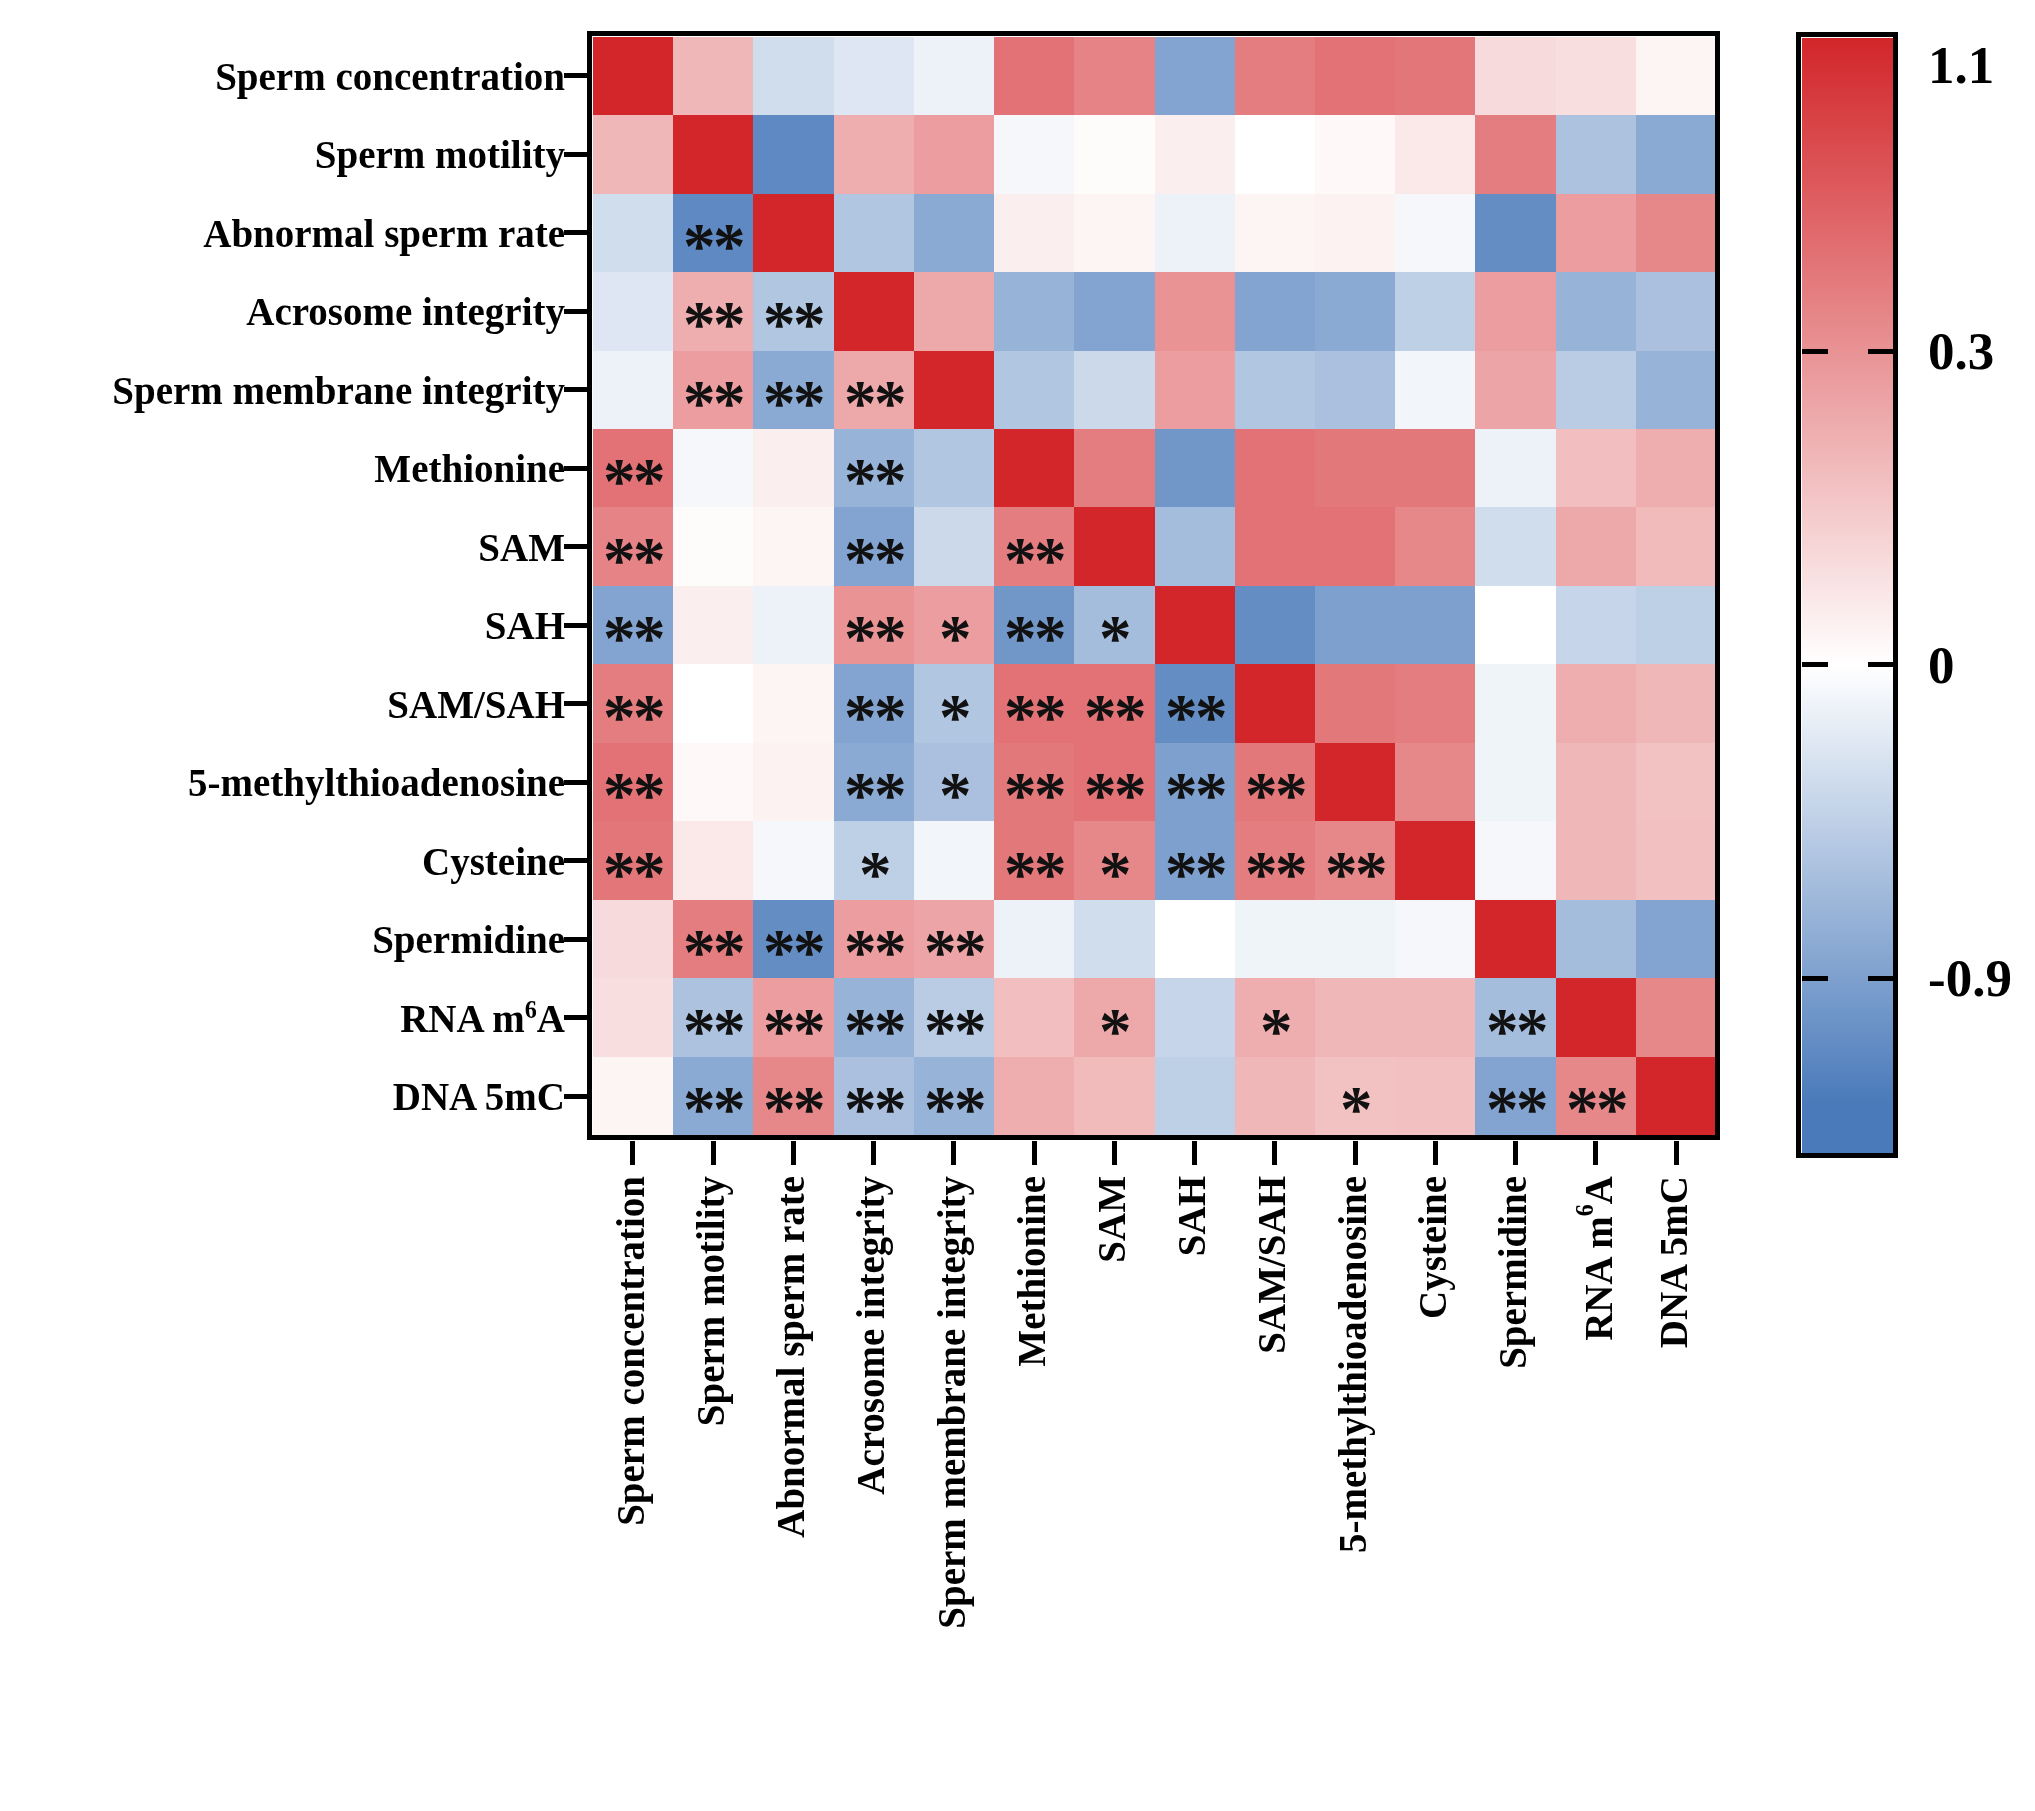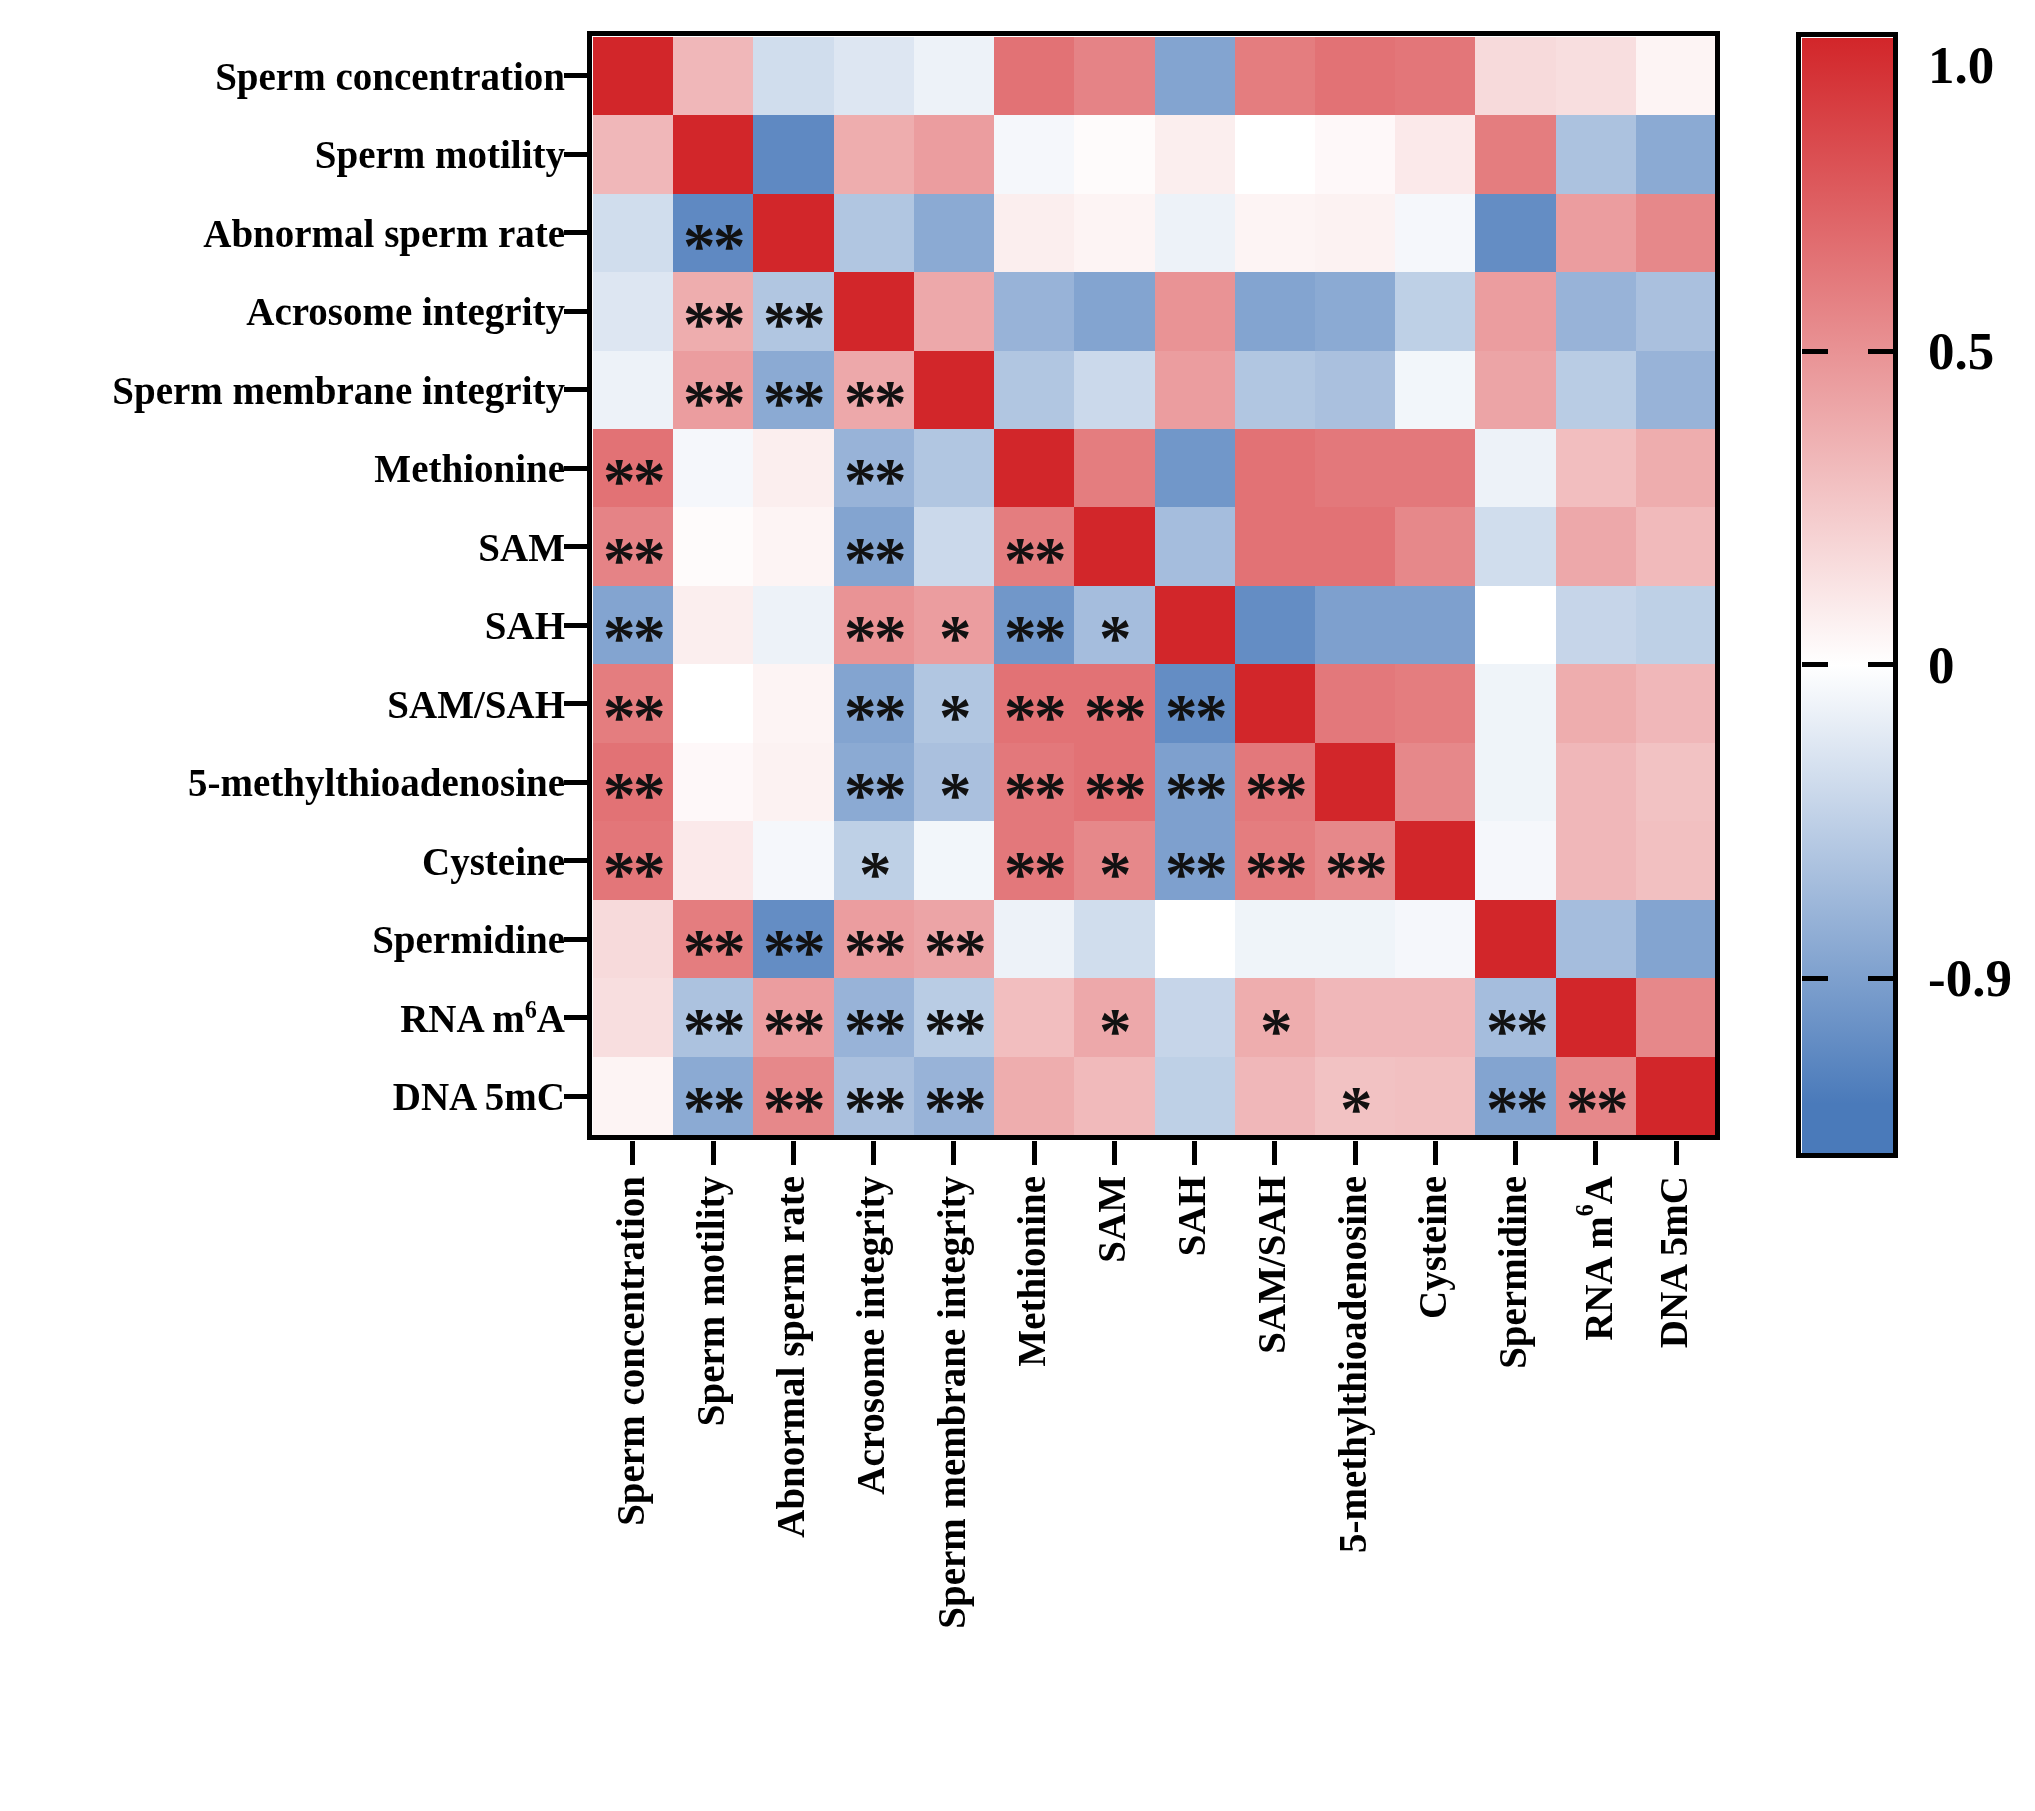--- a/index.html
+++ b/index.html
@@ -325,24 +325,24 @@
     <div class="col-label" style="left: 1413px; top: 1176px;">Cysteine</div>
     <div class="tick" style="left: 1433px; top: 1141px; width: 5px; height: 23.6px;"></div>
     <div class="col-label" style="left: 1493px; top: 1176px;">Spermidine</div>
     <div class="tick" style="left: 1513px; top: 1141px; width: 5px; height: 23.6px;"></div>
     <div class="col-label" style="left: 1573px; top: 1176px;">RNA m<sup>6</sup>A</div>
     <div class="tick" style="left: 1593px; top: 1141px; width: 5px; height: 23.6px;"></div>
     <div class="col-label" style="left: 1654px; top: 1176px;">DNA 5mC</div>
     <div class="tick" style="left: 1674px; top: 1141px; width: 5px; height: 23.6px;"></div>
     <div class="cb-gradient" style="left: 1802px; top: 38px; width: 92px; height: 1116px; background: linear-gradient(rgb(210, 38, 42) 0%, rgb(255, 255, 255) 56.2%, rgb(74, 122, 186) 95.5%, rgb(74, 122, 186) 100%);"></div>
     <div class="frame" style="left: 1796px; top: 32px; width: 92px; height: 1116px;"></div>
-    <div class="cb-num" style="left: 1928px; top: 65px;">1.0</div>
+    <div class="cb-num" style="left: 1928px; top: 65px;">1.1</div>
     <div class="tick" style="left: 1802px; top: 349px; width: 26px; height: 5px;"></div>
     <div class="tick" style="left: 1868px; top: 349px; width: 26px; height: 5px;"></div>
-    <div class="cb-num" style="left: 1928px; top: 351px;">0.5</div>
+    <div class="cb-num" style="left: 1928px; top: 351px;">0.3</div>
     <div class="tick" style="left: 1802px; top: 662px; width: 26px; height: 5px;"></div>
     <div class="tick" style="left: 1868px; top: 662px; width: 26px; height: 5px;"></div>
     <div class="cb-num" style="left: 1928px; top: 665px;">0</div>
     <div class="tick" style="left: 1802px; top: 976px; width: 26px; height: 5px;"></div>
     <div class="tick" style="left: 1868px; top: 976px; width: 26px; height: 5px;"></div>
     <div class="cb-num" style="left: 1928px; top: 978px;">-0.9</div>
   </div>
 
 
 </body></html>

